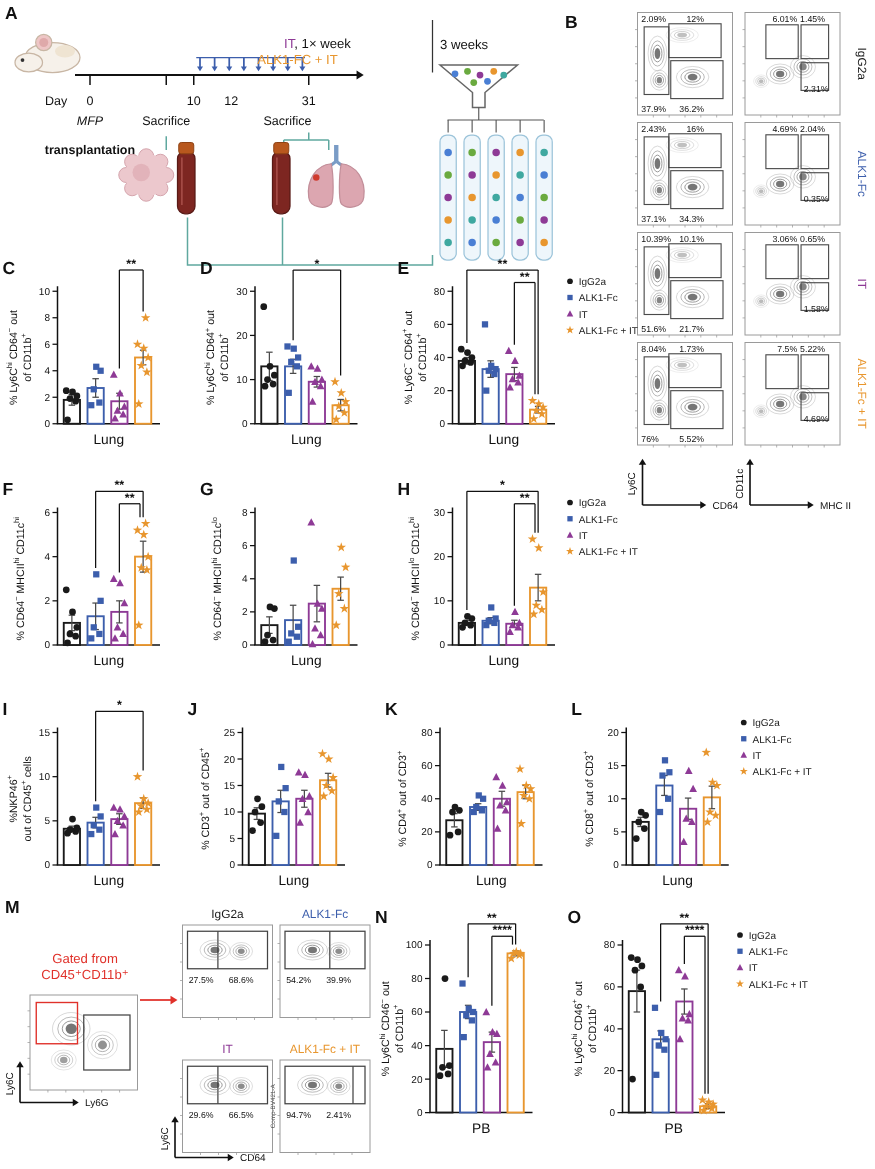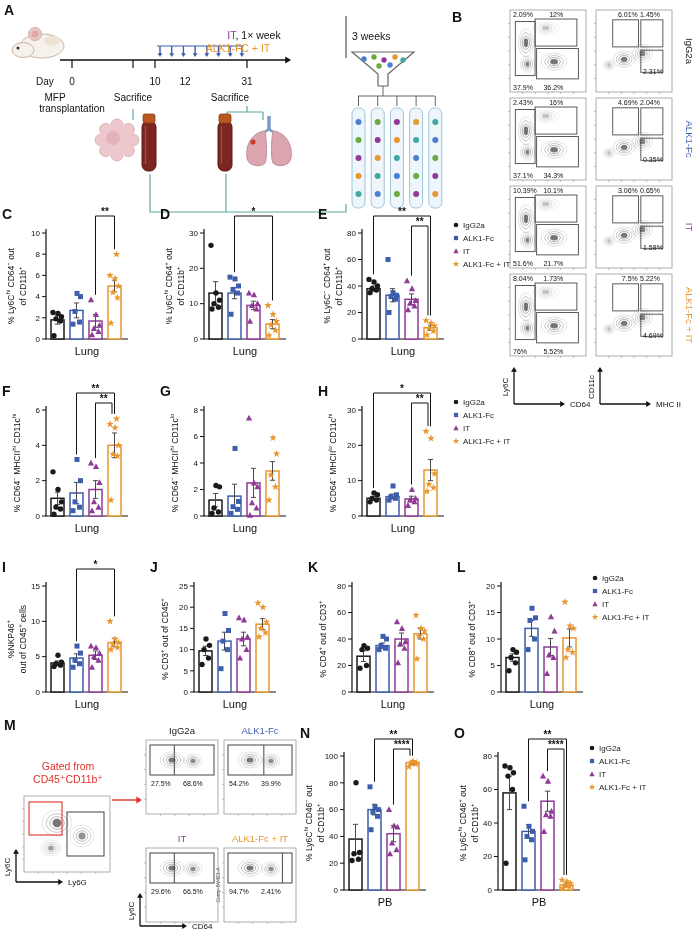--- a/index.html
+++ b/index.html
@@ -142,22 +142,22 @@
       </div>
     <div class="pl" style="left:4px;top:2px;">A</div>
     <div class="a-txt" style="left:134px;top:29px;width:240px;"><span style="color:#8E3A96;">IT</span><span>, 1× week</span></div>
     <div class="a-txt" style="left:118px;top:42px;width:240px;color:#E8962E;">ALK1-FC + IT</div>
     <div class="a-txt" style="left:352px;top:30px;text-align:left;">3 weeks</div>
     <div class="a-sm" style="left:36px;top:76px;">Day</div>
     <div class="a-sm" style="left:64px;top:76px;width:16px;">0</div>
     <div class="a-sm" style="left:136px;top:76px;width:18px;margin-left:40px;">12</div>
     <div class="a-sm" style="left:146px;top:76px;width:18px;">10</div>
     <div class="a-sm" style="left:238px;top:76px;width:18px;">31</div>
-    <div class="a-sm" style="left:11px;top:92px;width:88px;">MFP</div>
-    <div class="a-sm" style="left:16px;top:103px;width:112px;">transplantation</div>
+    <div class="a-sm" style="left:28px;top:92px;width:88px;font-style:italic;">MFP</div>
+    <div class="a-sm" style="left:16px;top:115px;width:112px;font-weight:bold;">transplantation</div>
     <div class="a-sm" style="left:101px;top:92px;width:64px;">Sacrifice</div>
     <div class="a-sm" style="left:198px;top:92px;width:64px;">Sacrifice</div>
   </div>
 
   <div class="abs" id="panelB" style="left:440px;top:0;width:260px;height:414px;">
       <svg width="260" height="414">
         <text x="12" y="22" font-size="14" fill="#111" font-family="&quot;Liberation Sans&quot;,&quot;DejaVu Sans&quot;,sans-serif" font-weight="bold">B</text>
         <rect x="70" y="10" width="76" height="82" fill="#fff" stroke="#9a9a9a" stroke-width="0.8"></rect>
         <line x1="68" y1="23.666666666666664" x2="70" y2="23.666666666666664" stroke="#999" stroke-width="0.6"></line>
         <line x1="82.66666666666667" y1="92" x2="82.66666666666667" y2="94" stroke="#999" stroke-width="0.6"></line>

